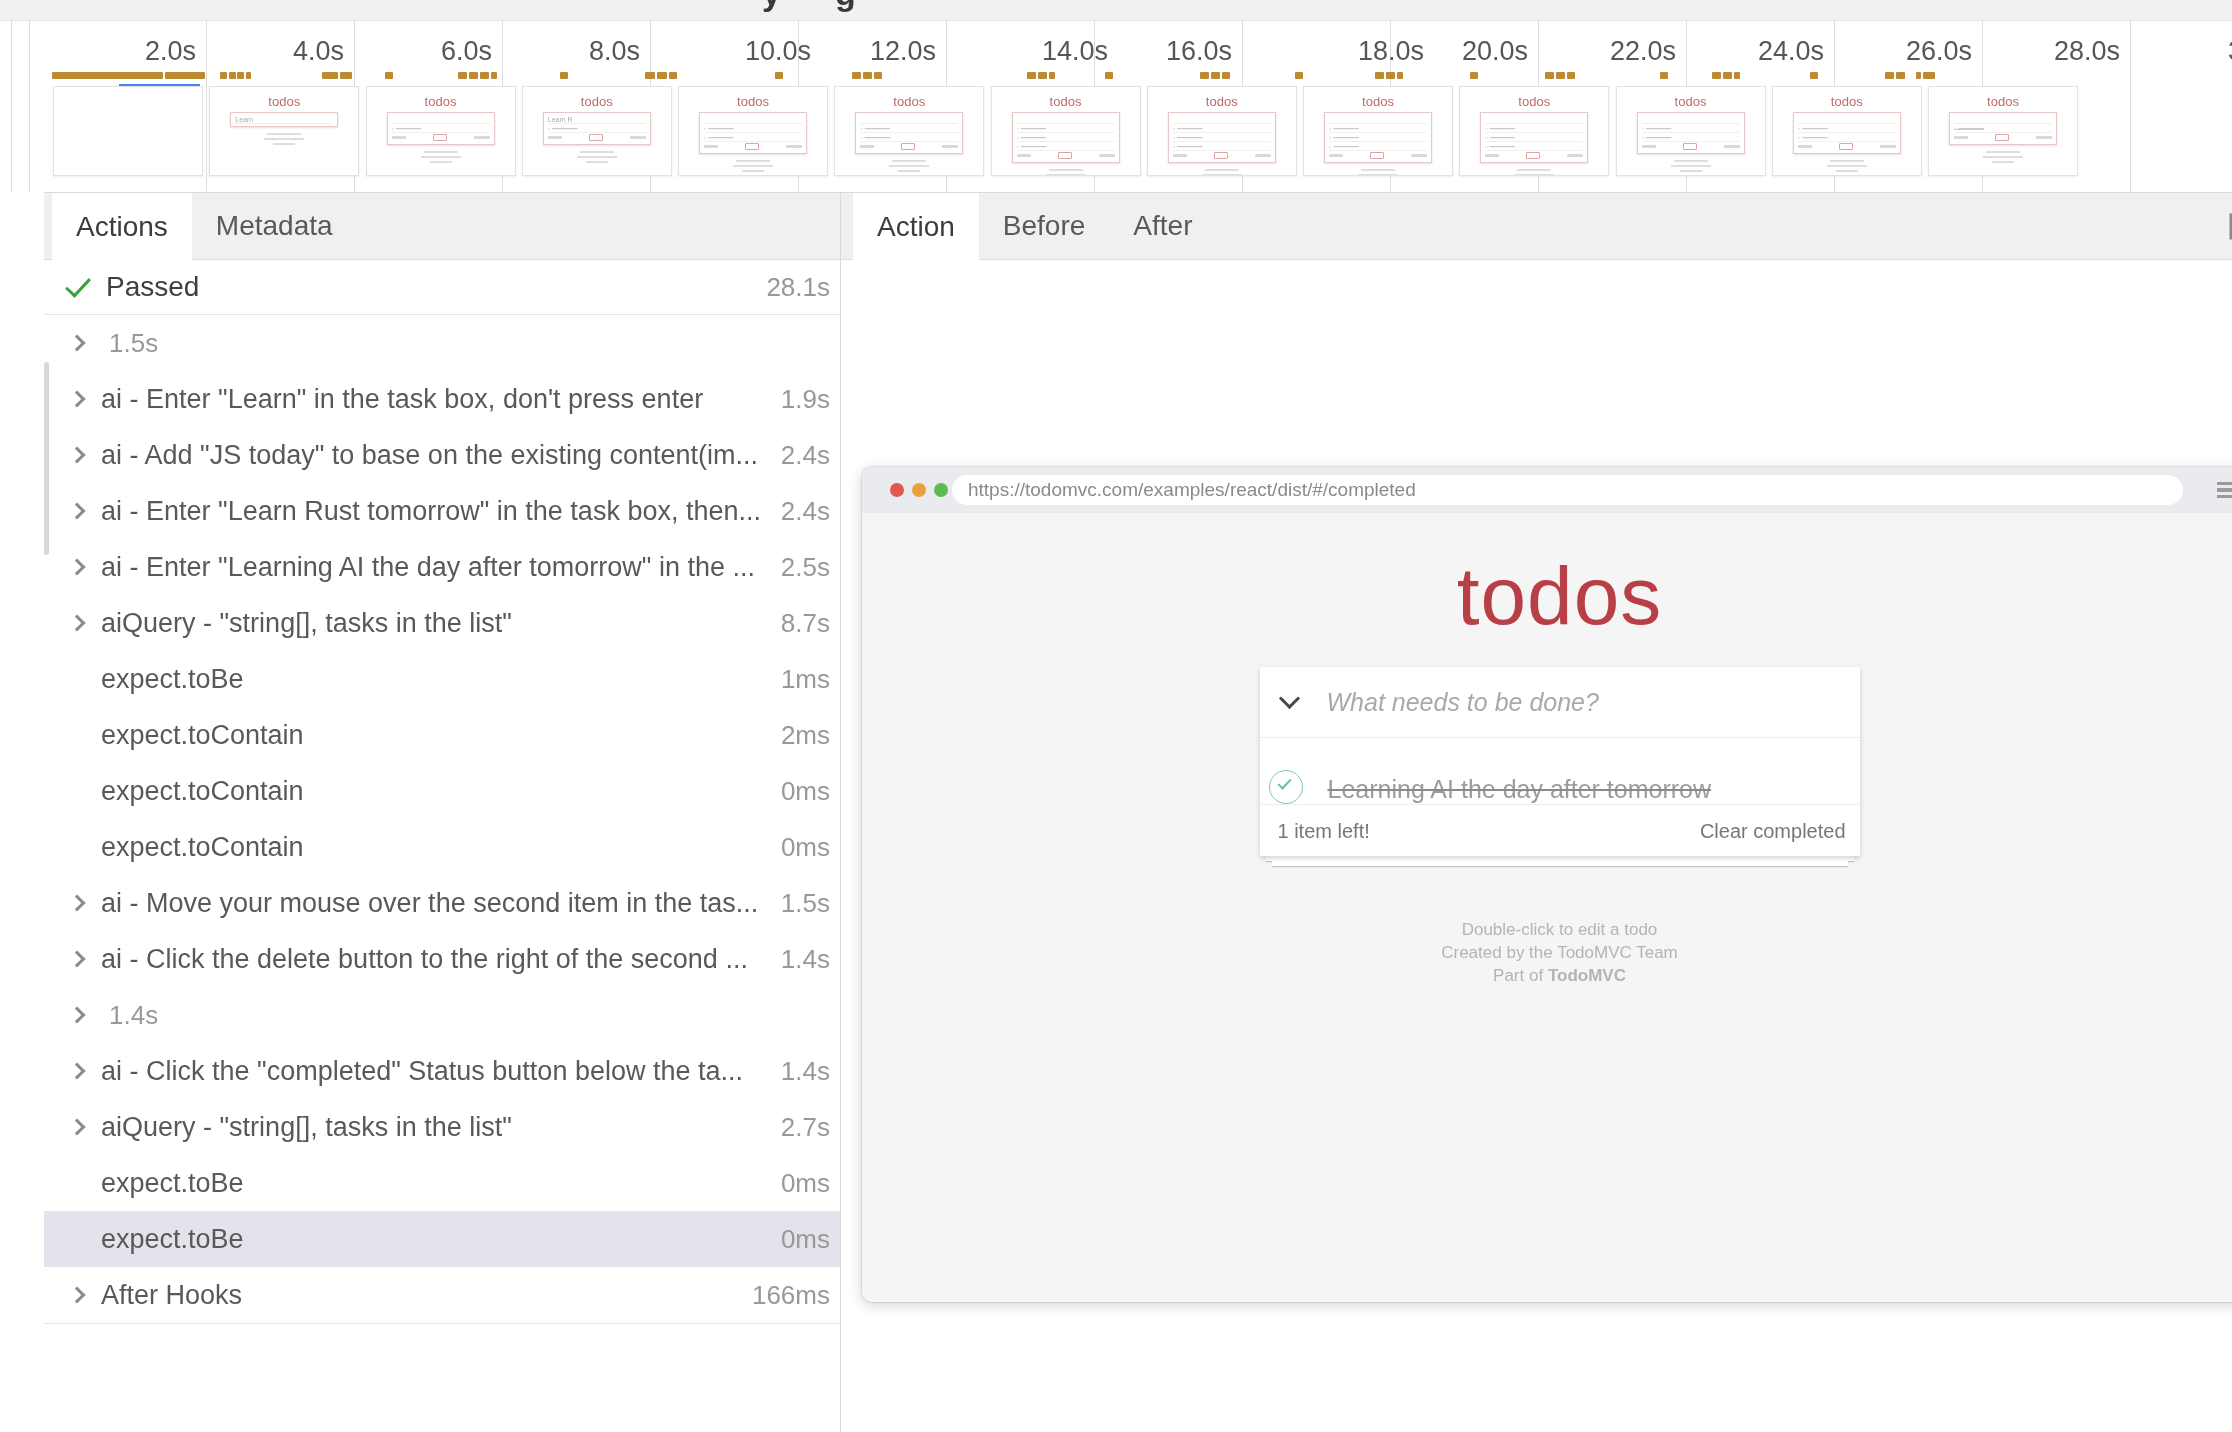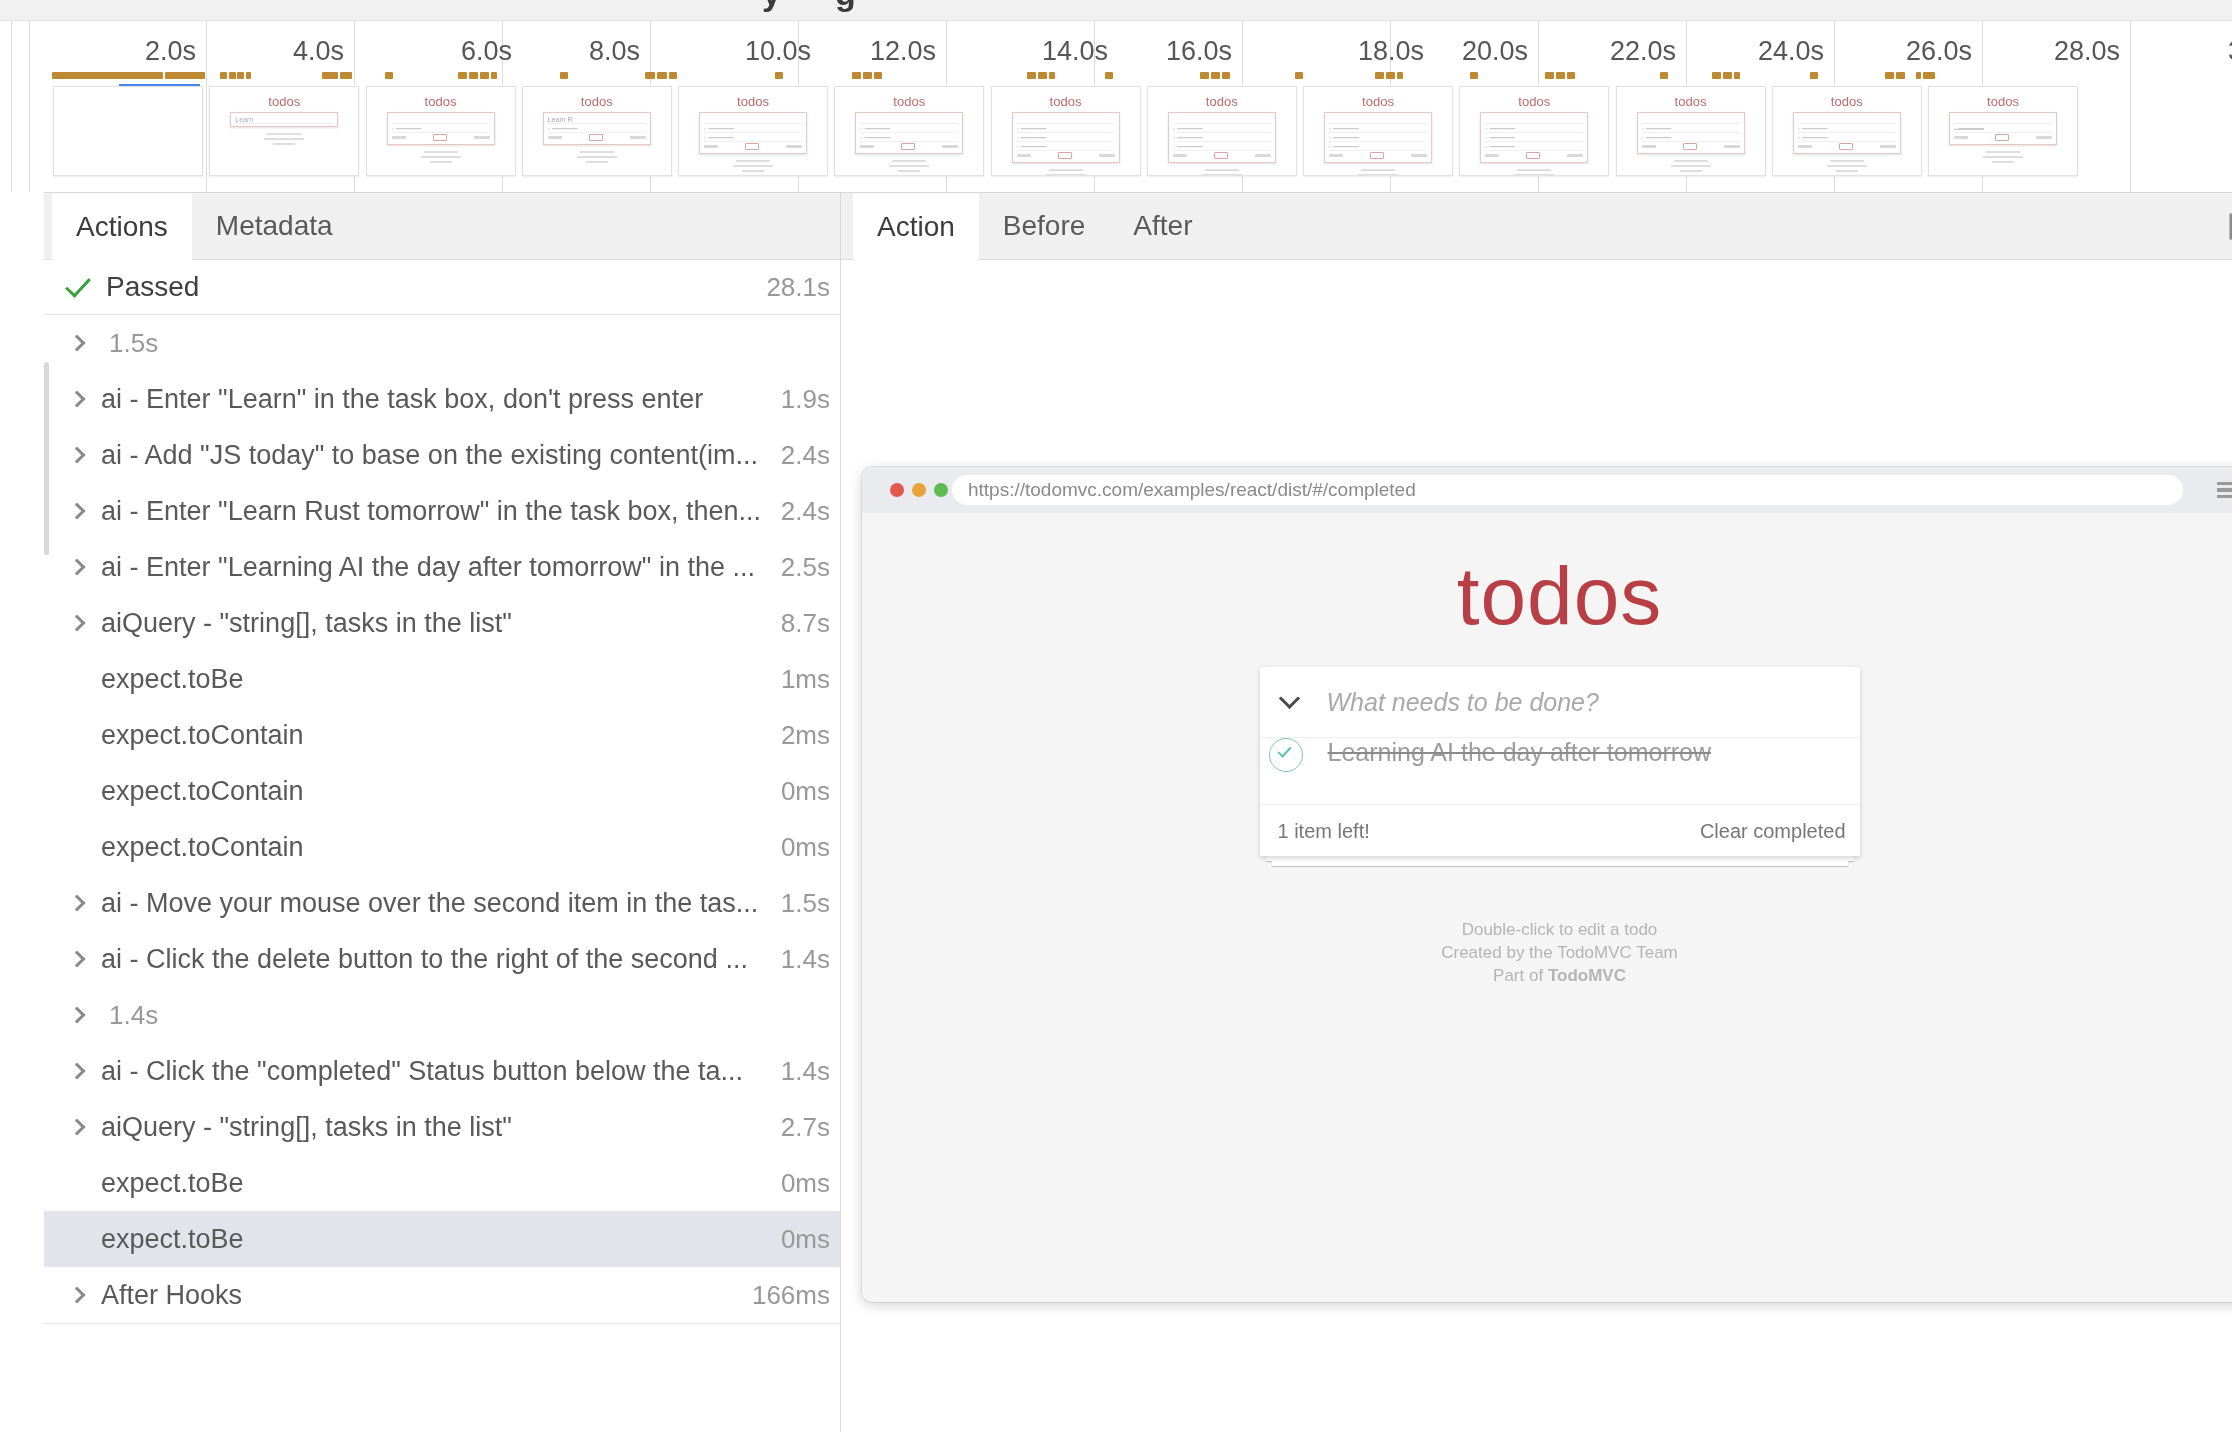--- a/index.html
+++ b/index.html
@@ -63,21 +63,21 @@
   #url{margin-left:16px;font-size:19px;color:#8a8a8a;white-space:nowrap;overflow:hidden;}
   #menu-icon{position:absolute;right:18px;top:15px;width:22px;height:16px;display:flex;flex-direction:column;justify-content:space-between;}
   #menu-icon i{display:block;height:3.4px;background:#9a9a9a;}
 
   #app{position:relative;height:789px;background:#f5f5f5;overflow:hidden;}
   #app-title{margin-top:36px;text-align:center;font-size:82px;font-weight:200;color:#b83f45;letter-spacing:1px;}
   #todo-card{position:relative;margin:24px auto 0;width:600px;background:#fff;box-shadow:0 2px 5px rgba(0,0,0,.18);}
   #input-row{height:71px;border-bottom:1px solid #ededed;display:flex;align-items:center;position:relative;}
   #toggle-all{width:15px;height:15px;border-right:3.5px solid #484848;border-bottom:3.5px solid #484848;transform:rotate(45deg);margin:-8px 0 0 22px;}
   #todo-placeholder{margin-left:30px;font-size:25px;font-style:italic;color:#a9a9a9;}
-  #todo-row{height:67px;border-bottom:1px solid #ededed;display:flex;align-items:flex-start;position:relative;}
+  #todo-row{height:67px;border-bottom:1px solid #ededed;display:flex;align-items:flex-end;position:relative;}
   #todo-toggle{width:34px;height:34px;border:1.5px solid #7fc8b4;border-radius:50%;margin-left:9px;position:relative;}
   #todo-toggle i{position:absolute;left:8px;top:8px;width:13px;height:7px;border-left:2.5px solid #5dc2af;border-bottom:2.5px solid #5dc2af;transform:rotate(-47deg);}
   #todo-text{margin-left:25px;font-size:25px;color:#9c9c9c;text-decoration:line-through;text-decoration-color:#8a8a8a;}
   #card-footer{height:51px;position:relative;font-size:20px;color:#777;}
   #items-left{position:absolute;left:18px;top:15px;}
   #filters{position:absolute;left:0;right:0;top:10px;text-align:center;}
   .filter{display:inline-block;margin:0 7px;padding:4px 10px;border:1px solid transparent;border-radius:4px;color:#777;}
   .filter.active-filter{border-color:#cd8d90;color:#6d6d6d;}
   #clear-completed{position:absolute;right:14px;top:15px;color:#777;}
   .stack{margin:0 auto;background:#fff;box-shadow:0 1px 1px rgba(0,0,0,.2);}
@@ -96,21 +96,21 @@
     </div>
 
   <div id="timeline">
       <div class="gridline" style="left: 11px;"></div>
       <div class="gridline" style="left: 29px;"></div>
       <div class="gridline" style="left: 206px;"></div>
       <div class="tick-label" style="left: 196px;">2.0s</div>
       <div class="gridline" style="left: 354px;"></div>
       <div class="tick-label" style="left: 344px;">4.0s</div>
       <div class="gridline" style="left: 502px;"></div>
-      <div class="tick-label" style="left: 512px;">6.0s</div>
+      <div class="tick-label" style="left: 492px;">6.0s</div>
       <div class="gridline" style="left: 650px;"></div>
       <div class="tick-label" style="left: 640px;">8.0s</div>
       <div class="gridline" style="left: 798px;"></div>
       <div class="tick-label" style="left: 811px;">10.0s</div>
       <div class="gridline" style="left: 946px;"></div>
       <div class="tick-label" style="left: 936px;">12.0s</div>
       <div class="gridline" style="left: 1094px;"></div>
       <div class="tick-label" style="left: 1108px;">14.0s</div>
       <div class="gridline" style="left: 1242px;"></div>
       <div class="tick-label" style="left: 1232px;">16.0s</div>

